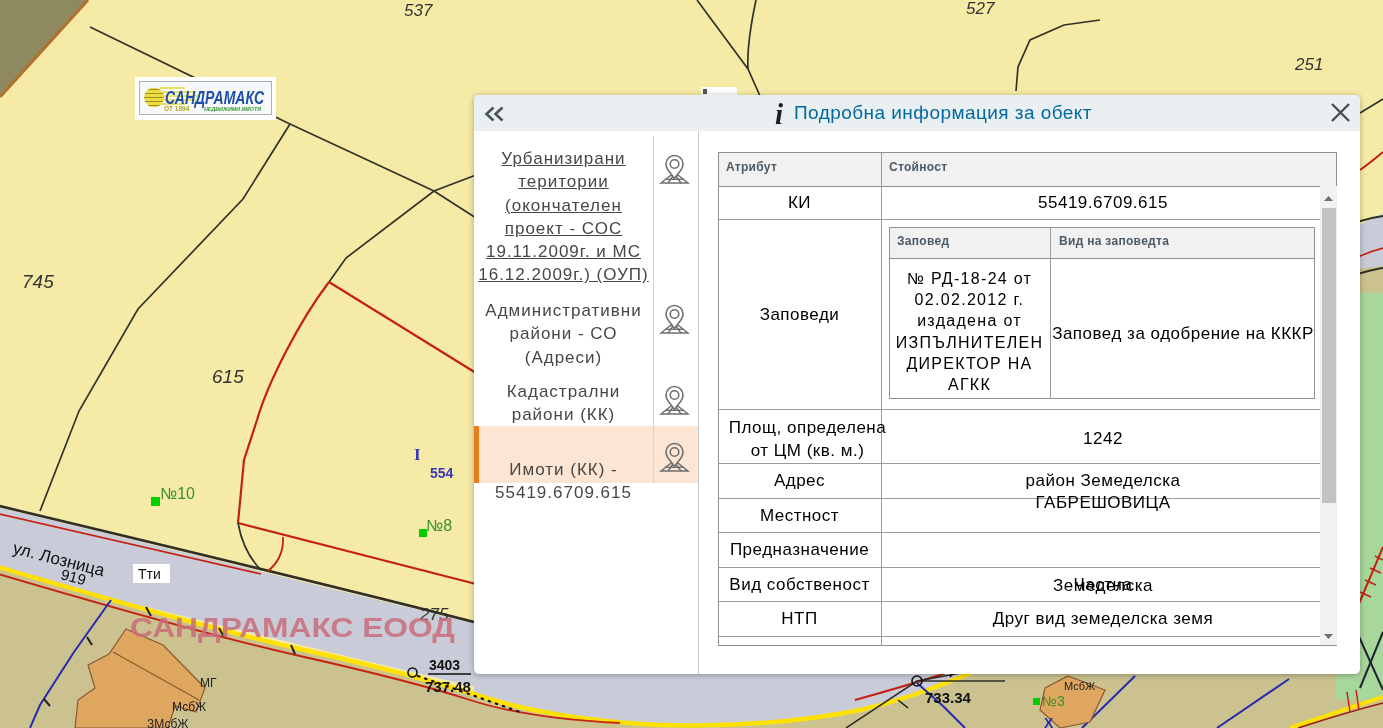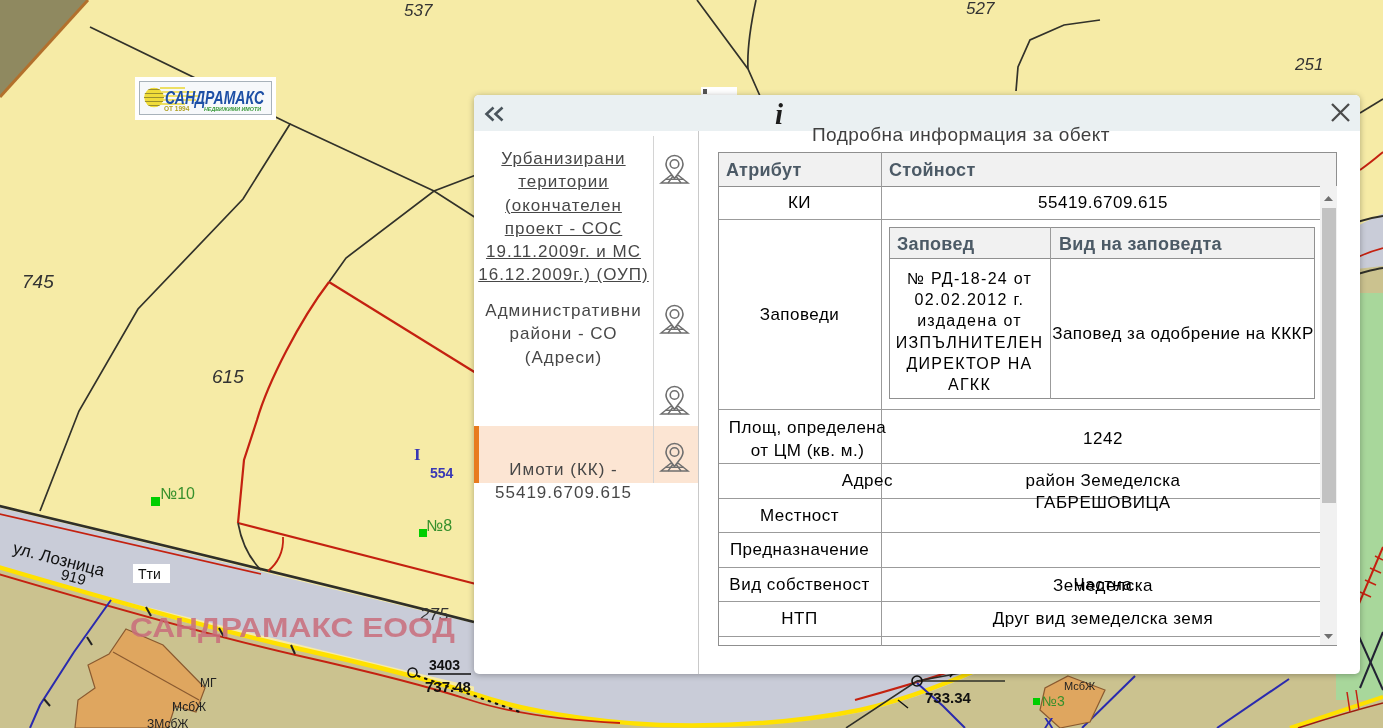--- a/index.html
+++ b/index.html
@@ -4,21 +4,21 @@
 <style>
   html,body{margin:0;padding:0;}
   #wrap{position:relative;width:1383px;height:728px;overflow:hidden;font-family:"Liberation Sans",sans-serif;background:#f6eba6;}
   #map{position:absolute;left:0;top:0;}
   .abs{position:absolute;}
   #panel{position:absolute;left:474px;top:95px;width:886px;height:579px;background:#ffffff;border-radius:5px;box-shadow:0 1px 6px rgba(0,0,0,0.3);}
   #phead{position:absolute;left:0;top:0;width:886px;height:36px;background:#eaf0f2;border-radius:5px 5px 0 0;}
   .sbtxt{position:absolute;left:0;width:179px;text-align:center;font-size:17px;line-height:23.3px;color:#474747;letter-spacing:1.0px;}
   .line{position:absolute;background:#d4d4d4;}
   .cellt{position:absolute;color:#000;font-size:17px;letter-spacing:0.5px;}
-  .hdr{position:absolute;color:#4c5a66;font-size:18px;font-weight:bold;letter-spacing:0.3px;}
+  .hdr{position:absolute;color:#4c5a66;font-size:12px;font-weight:bold;letter-spacing:0.3px;}
   .ctr{text-align:center;}
 </style>
 </head>
 <body>
 <div id="wrap">
 <svg id="map" width="1383" height="728" viewBox="0 0 1383 728">
   <rect x="0" y="0" width="1383" height="728" fill="#f6eba6"></rect>
 
   <polygon points="0,0 88,0 0,97" fill="#8f8960"></polygon>
   <line x1="88" y1="0" x2="0" y2="97" stroke="#b2702c" stroke-width="3"></line>
@@ -167,35 +167,36 @@
 
 <div id="panel">
   <div id="phead"></div>
 
   <svg class="abs" style="left:10px;top:11px;" width="20" height="16" viewBox="0 0 20 16">
     <path d="M9.5,1.5 L2.5,8 L9.5,14.5 M18.5,1.5 L11.5,8 L18.5,14.5" fill="none" stroke="#4a545c" stroke-width="2.6"></path>
   </svg>
 
   <div class="abs" style="left:301px;top:3px;font-family:'Liberation Serif',serif;font-weight:bold;font-style:italic;font-size:29px;color:#1c1c1c;">i</div>
 
-  <div class="abs" style="left:338px;top:0;height:36px;display:flex;align-items:center;font-size:19px;color:#404040;letter-spacing:0.45px;margin-top:22px;">Подробна информация за обект</div>
+  <div class="abs" style="left:320px;top:0;height:36px;display:flex;align-items:center;font-size:19px;color:#0369a1;letter-spacing:0.45px;">Подробна информация за обект</div>
 
   <svg class="abs" style="left:857px;top:8px;" width="19" height="19" viewBox="0 0 19 19">
     <line x1="1" y1="1" x2="18" y2="18" stroke="#4a4a4a" stroke-width="2.3"></line>
     <line x1="18" y1="1" x2="1" y2="18" stroke="#4a4a4a" stroke-width="2.3"></line>
   </svg>
 
   <div class="abs" style="left:0;top:331px;width:224px;height:57px;background:#fce5d3;"></div>
   <div class="abs" style="left:0;top:331px;width:5px;height:57px;background:#e87b1e;"></div>
 
   <div class="line" style="left:179px;top:41px;width:1px;height:347px;"></div>
   <div class="line" style="left:224px;top:36px;width:1px;height:543px;background:#c9c9c9;"></div>
 
   <div class="sbtxt" style="top:52px;text-decoration:underline;">Урбанизирани<br>територии<br>(окончателен<br>проект - СОС<br>19.11.2009г. и МС<br>16.12.2009г.) (ОУП)</div>
   <div class="sbtxt" style="top:204px;">Административни<br>райони - СО<br>(Адреси)</div>
+  <div class="sbtxt" style="top:285px;">Кадастрални<br>райони (КК)</div>
   <div class="sbtxt" style="top:353px;margin-top:10px;">Имоти (КК) -<br>55419.6709.615</div>
 
   <svg class="abs picon" style="left:183px;top:58px;" width="35" height="35" viewBox="0 0 35 35">
     <g fill="none" stroke="#6f6f6f" stroke-width="1.4">
       <path d="M4,30 L13.5,22.5 L21.5,22.5 L31,30 Z"></path>
       <path d="M8.5,26.3 L26.5,26.3"></path>
       <path d="M11,30 L16.5,22.5 M18.5,22.5 L24,30"></path>
     </g>
     <path d="M17.5,2.5 C12.7,2.5 9,6.3 9,11 C9,14.6 11,17.2 13,19.5 L17.5,25.5 L22,19.5 C24,17.2 26,14.6 26,11 C26,6.3 22.3,2.5 17.5,2.5 Z" fill="#fff" stroke="#6f6f6f" stroke-width="1.6"></path>
     <circle cx="17.5" cy="11" r="4.3" fill="none" stroke="#6f6f6f" stroke-width="1.6"></circle>
@@ -246,21 +247,21 @@
     <div class="abs" style="left:1px;top:415px;width:601px;height:1px;background:#9b9b9b;"></div>
     <div class="abs" style="left:1px;top:449px;width:601px;height:1px;background:#9b9b9b;"></div>
     <div class="abs" style="left:1px;top:484px;width:601px;height:1px;background:#9b9b9b;"></div>
 
     <div class="hdr" style="left:8px;top:8px;">Атрибут</div>
     <div class="hdr" style="left:171px;top:8px;text-align:right;">Стойност</div>
 
     <div class="cellt ctr" style="left:0;top:41px;width:163px;">КИ</div>
     <div class="cellt ctr" style="left:0;top:153px;width:163px;">Заповеди</div>
     <div class="cellt ctr" style="left:0;top:264px;width:163px;line-height:23px;margin-left:8px;">Площ, определена<br>от ЦМ (кв. м.)</div>
-    <div class="cellt ctr" style="left:12px;top:319px;width:163px;text-align:right;">Адрес</div>
+    <div class="cellt ctr" style="left:0;top:319px;width:163px;">Адрес</div>
     <div class="cellt ctr" style="left:0;top:354px;width:163px;">Местност</div>
     <div class="cellt ctr" style="left:0;top:388px;width:163px;">Предназначение</div>
     <div class="cellt ctr" style="left:0;top:423px;width:163px;">Вид собственост</div>
     <div class="cellt ctr" style="left:0;top:457px;width:163px;">НТП</div>
 
     <div class="cellt ctr" style="left:166px;top:41px;width:438px;">55419.6709.615</div>
     <div class="cellt ctr" style="left:166px;top:277px;width:438px;">1242</div>
     <div class="cellt ctr" style="left:166px;top:319px;width:438px;">район Земеделска</div>
     <div class="cellt ctr" style="left:166px;top:341px;width:438px;">ГАБРЕШОВИЦА</div>
     <div class="cellt ctr" style="left:166px;top:388px;width:438px;margin-top:36px;">Земеделска</div>

